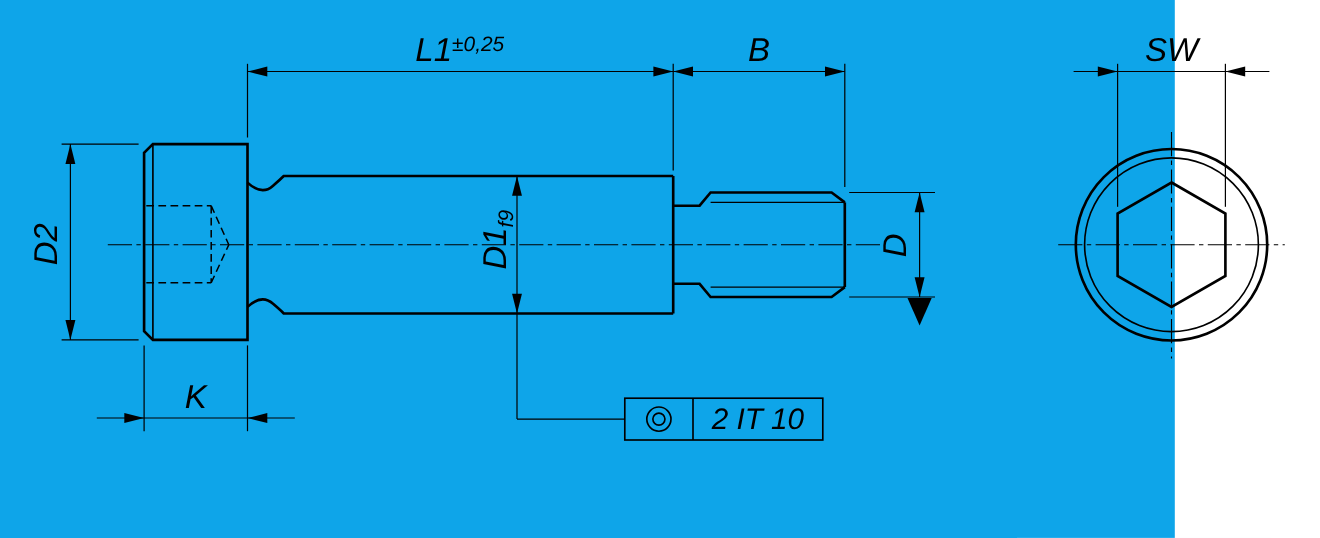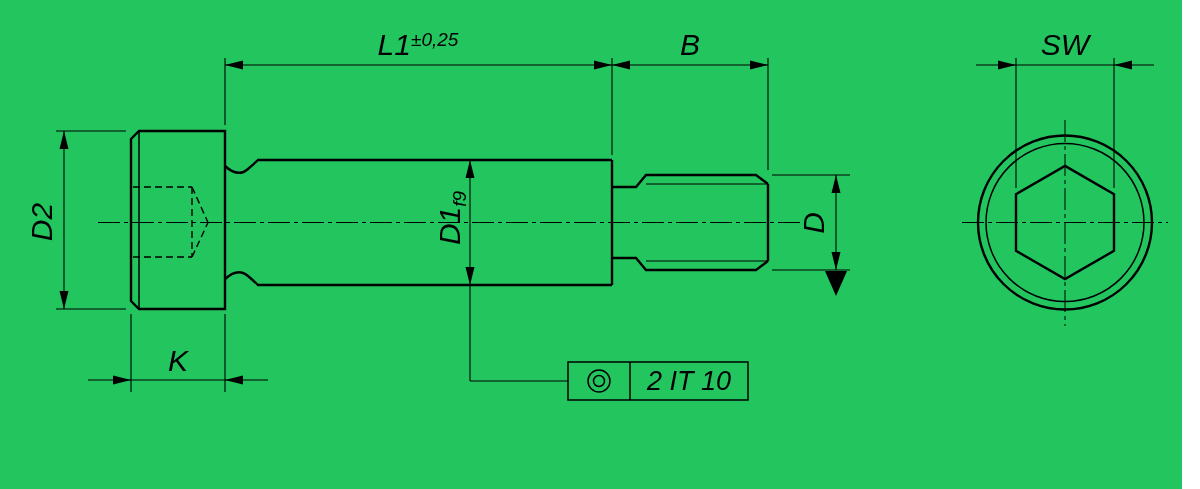--- a/index.html
+++ b/index.html
@@ -4,23 +4,23 @@
 <style>
   html, body {
     margin: 0;
     padding: 0;
     background: #ffffff;
     width: 1200px;
     height: 489px;
     overflow: hidden;
   }
   .drawing-canvas {
-    width: 1182px;
+    width: 1068px;
     height: 489px;
-    background: #22c55e;
+    background: #0ea5e9;
   }
   svg { display: block; }
 
   .outline {
     fill: none;
     stroke: #000000;
     stroke-width: 2.4;
     stroke-linejoin: miter;
     stroke-linecap: butt;
   }

